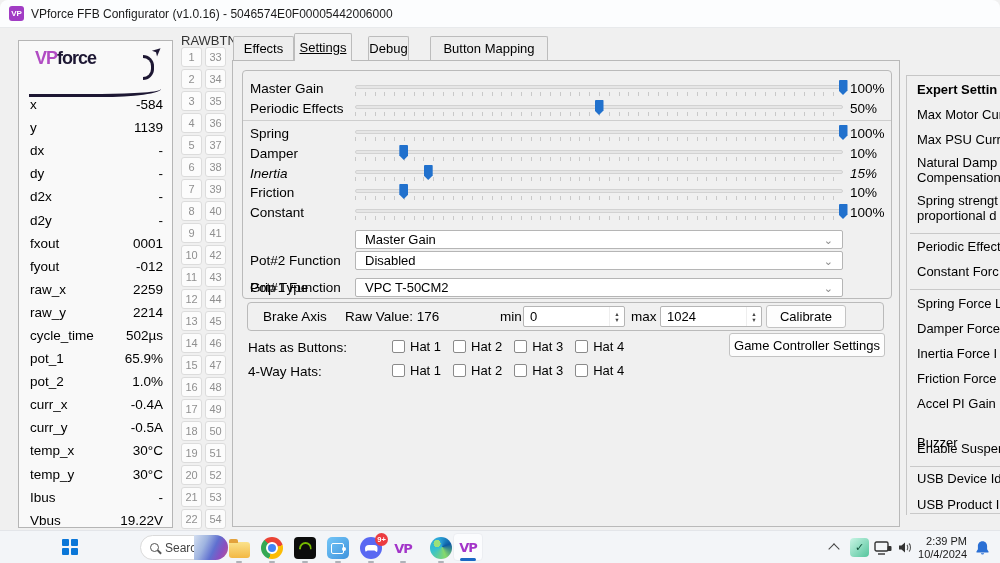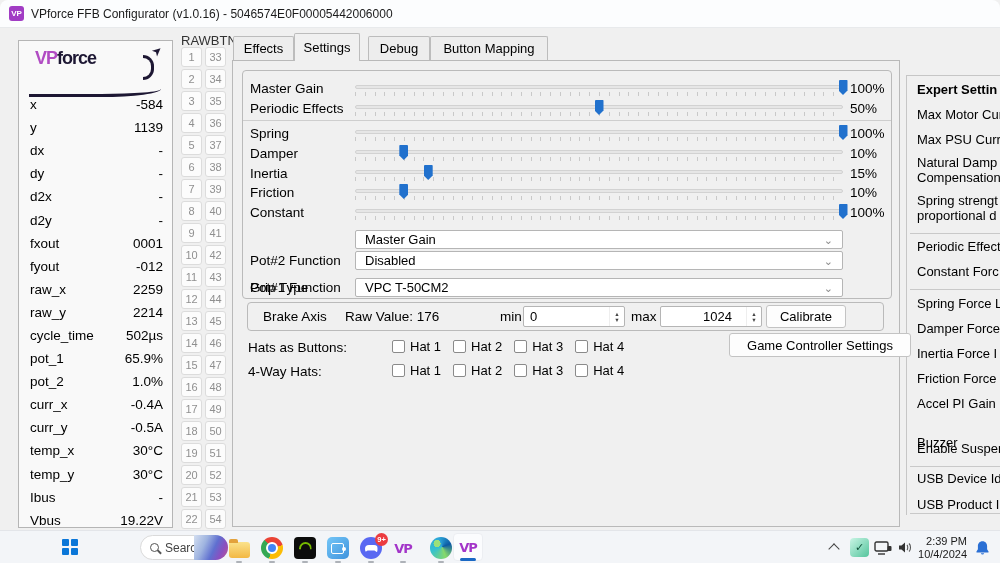--- a/index.html
+++ b/index.html
@@ -34,31 +34,31 @@
   .rawhdr { position:absolute; left:181px; top:5px; width:45px; display:flex; justify-content:space-between; font-size:13px; color:#333; }
   .rawcol { position:absolute; left:181px; top:19px; display:flex; flex-direction:column; gap:2px; }
   .rrow { display:flex; gap:3px; }
   .rcell { width:21px; height:20px; background:#fcfcfc; border:1px solid #dcdcdc; border-radius:3px; color:#8f8f8f; font-size:11px;
            display:flex; align-items:center; justify-content:center; }
 
   
   .tab { position:absolute; top:8px; height:24px; background:#ededed; border:1px solid #bcbcbc; border-bottom:none;
          border-radius:2px 2px 0 0; font-size:13px; display:flex; align-items:center; justify-content:center; z-index:1; }
   .tab.active { top:5px; height:28px; background:#f0f0f0; z-index:3; }
-  .t-effects{left:233px;width:61px;} .t-settings{left:294px;width:66px;} .t-debug{left:368px;width:62px;} .t-bmap{left:430px;width:118px;}
+  .t-effects{left:233px;width:61px;} .t-settings{left:294px;width:58px;text-decoration:underline;} .t-debug{left:368px;width:41px;} .t-bmap{left:430px;width:118px;}
   .tabpane { position:absolute; left:232px; top:32px; width:668px; height:467px; border:1px solid #b9b9b9; background:#f0f0f0; z-index:2; }
 
   
   .gbox1 { position:absolute; left:242px; top:42px; width:650px; height:229px; border:1px solid #bababa; border-radius:4px; z-index:4; }
   .gbox2 { position:absolute; left:247px; top:274px; width:637px; height:29px; border:1px solid #bababa; border-radius:4px; z-index:4; }
   .sep1 { position:absolute; left:243px; top:92px; width:648px; border-top:1px solid #cecece; z-index:5; }
 
   
   .srow { position:absolute; left:250px; width:650px; height:18px; z-index:5; }
-  .st0{top:52px;} .st1{top:72px;} .st2{top:97px;} .st3{top:117px;} .st4{top:137px;} .st5{top:156px;} .st6{top:176px;}
+  .st0{top:52px;} .st1{top:72px;} .st2{top:97px;} .st3{top:117px;} .st4{top:137px;font-style:italic;} .st5{top:156px;} .st6{top:176px;}
   .slabel { position:absolute; left:0; top:1px; font-size:13.5px; }
   .track { position:absolute; left:105px; top:5px; width:488px; height:4px; background:#e6e6e6; border:1px solid #d2d2d2; border-radius:2px; }
   .ticks { position:absolute; left:105px; top:12px; width:488px; height:4px;
            background:repeating-linear-gradient(90deg,#c9c9c9 0 1px,transparent 1px 9.76px); }
   .thumb { position:absolute; top:0; width:9px; height:15px; background:#2171cd; border-radius:1px;
            clip-path:polygon(0 0,100% 0,100% 70%,50% 100%,0 70%); }
   .sval { position:absolute; left:600px; top:1px; font-size:13.5px; }
 
   
   .flabel { position:absolute; font-size:13.5px; z-index:5; }
@@ -397,21 +397,21 @@
 
   <div class="gbox2"></div>
   <span class="flabel" style="left:263px;top:281px;">Brake Axis</span>
   <span class="flabel" style="left:345px;top:281px;">Raw Value: 176</span>
   <span class="flabel" style="left:500px;top:281px;">min</span>
   <div class="spin" style="left:523px;top:278px;">
       <span class="sv">0</span>
       <span class="arr"></span>
     </div>
   <span class="flabel" style="left:631px;top:281px;">max</span>
-  <div class="spin" style="left:660px;top:278px;padding-left:36px;">
+  <div class="spin" style="left:660px;top:278px;">
       <span class="sv">1024</span>
       <span class="arr"></span>
     </div>
   <div class="btn" style="left:766px;top:277px;width:80px;height:23px;">Calibrate</div>
 
   <span class="flabel" style="left:248px;top:312px;">Hats as Buttons:</span>
   <div class="cbgroup" style="top:311px;">
     <span class="cb">
         <span class="cbox"></span>
         <span>Hat 1</span>
@@ -422,21 +422,21 @@
       </span>
     <span class="cb">
         <span class="cbox"></span>
         <span>Hat 3</span>
       </span>
     <span class="cb">
         <span class="cbox"></span>
         <span>Hat 4</span>
       </span>
   </div>
-  <div class="btn" style="left:729px;top:305px;width:182px;height:24px;">Game Controller Settings</div>
+  <div class="btn" style="left:729px;top:305px;width:156px;height:24px;">Game Controller Settings</div>
   <span class="flabel" style="left:248px;top:336px;">4-Way Hats:</span>
   <div class="cbgroup" style="top:335px;">
     <span class="cb">
         <span class="cbox"></span>
         <span>Hat 1</span>
       </span>
     <span class="cb">
         <span class="cbox"></span>
         <span>Hat 2</span>
       </span>

